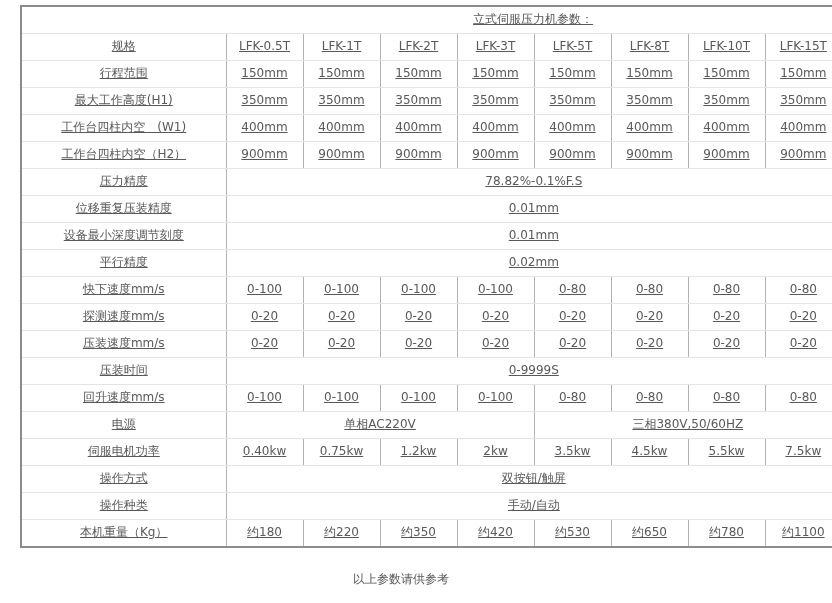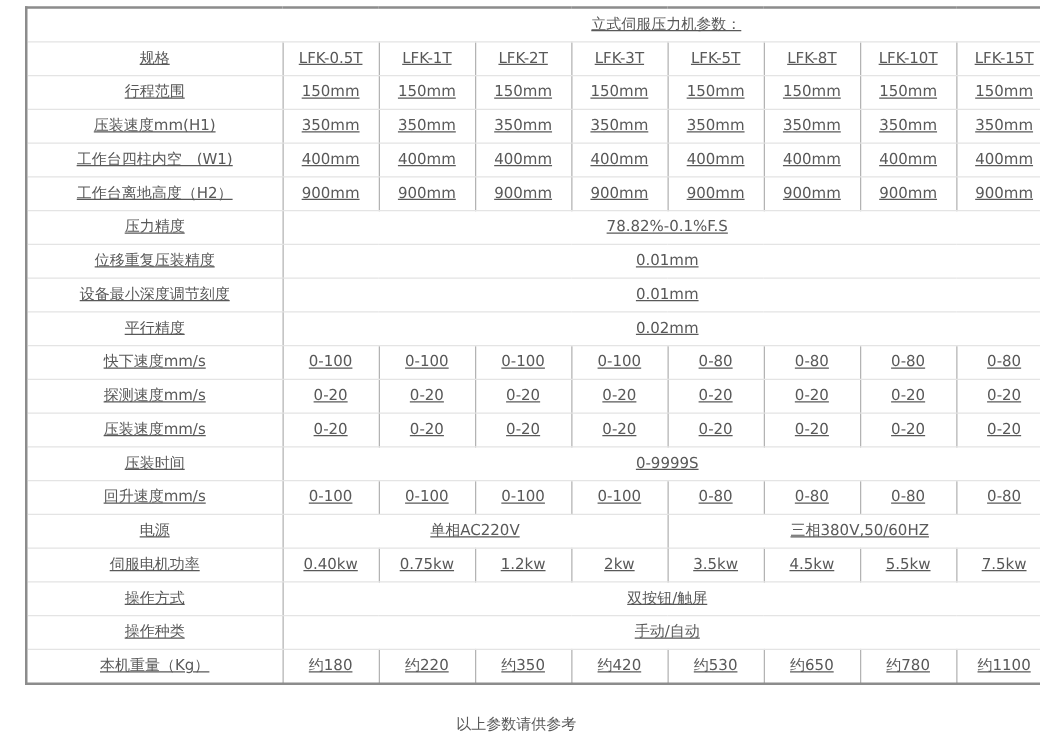--- a/index.html
+++ b/index.html
@@ -33,21 +33,21 @@
     border-bottom:1px solid var(--border-h);
     padding:1px 2px;
     white-space:nowrap;
     overflow:hidden;
   }
   .spec-table tr.title-row td{
     border-left:none;border-right:none;
     padding-left:205px; 
   }
   .footer-note{
-    position:absolute;left:16px;top:571px;width:794px;
+    position:absolute;left:4px;top:571px;width:794px;
     text-align:center;font-size:12px;color:var(--text);
   }
 </style>
 </head>
 <body>
 
 <table class="spec-table">
   <colgroup>
     <col style="width:205px">
     <col style="width:77px">
@@ -80,21 +80,21 @@
         <td>150mm</td>
         <td>150mm</td>
         <td>150mm</td>
         <td>150mm</td>
         <td>150mm</td>
         <td>150mm</td>
         <td>150mm</td>
         <td>150mm</td>
       </tr>
       <tr>
-        <td>压装速度mm(H1)</td>
+        <td>最大工作高度(H1)</td>
         <td>350mm</td>
         <td>350mm</td>
         <td>350mm</td>
         <td>350mm</td>
         <td>350mm</td>
         <td>350mm</td>
         <td>350mm</td>
         <td>350mm</td>
       </tr>
       <tr>
@@ -102,21 +102,21 @@
         <td>400mm</td>
         <td>400mm</td>
         <td>400mm</td>
         <td>400mm</td>
         <td>400mm</td>
         <td>400mm</td>
         <td>400mm</td>
         <td>400mm</td>
       </tr>
       <tr>
-        <td>工作台离地高度（H2）</td>
+        <td>工作台四柱内空（H2）</td>
         <td>900mm</td>
         <td>900mm</td>
         <td>900mm</td>
         <td>900mm</td>
         <td>900mm</td>
         <td>900mm</td>
         <td>900mm</td>
         <td>900mm</td>
       </tr>
       <tr>

